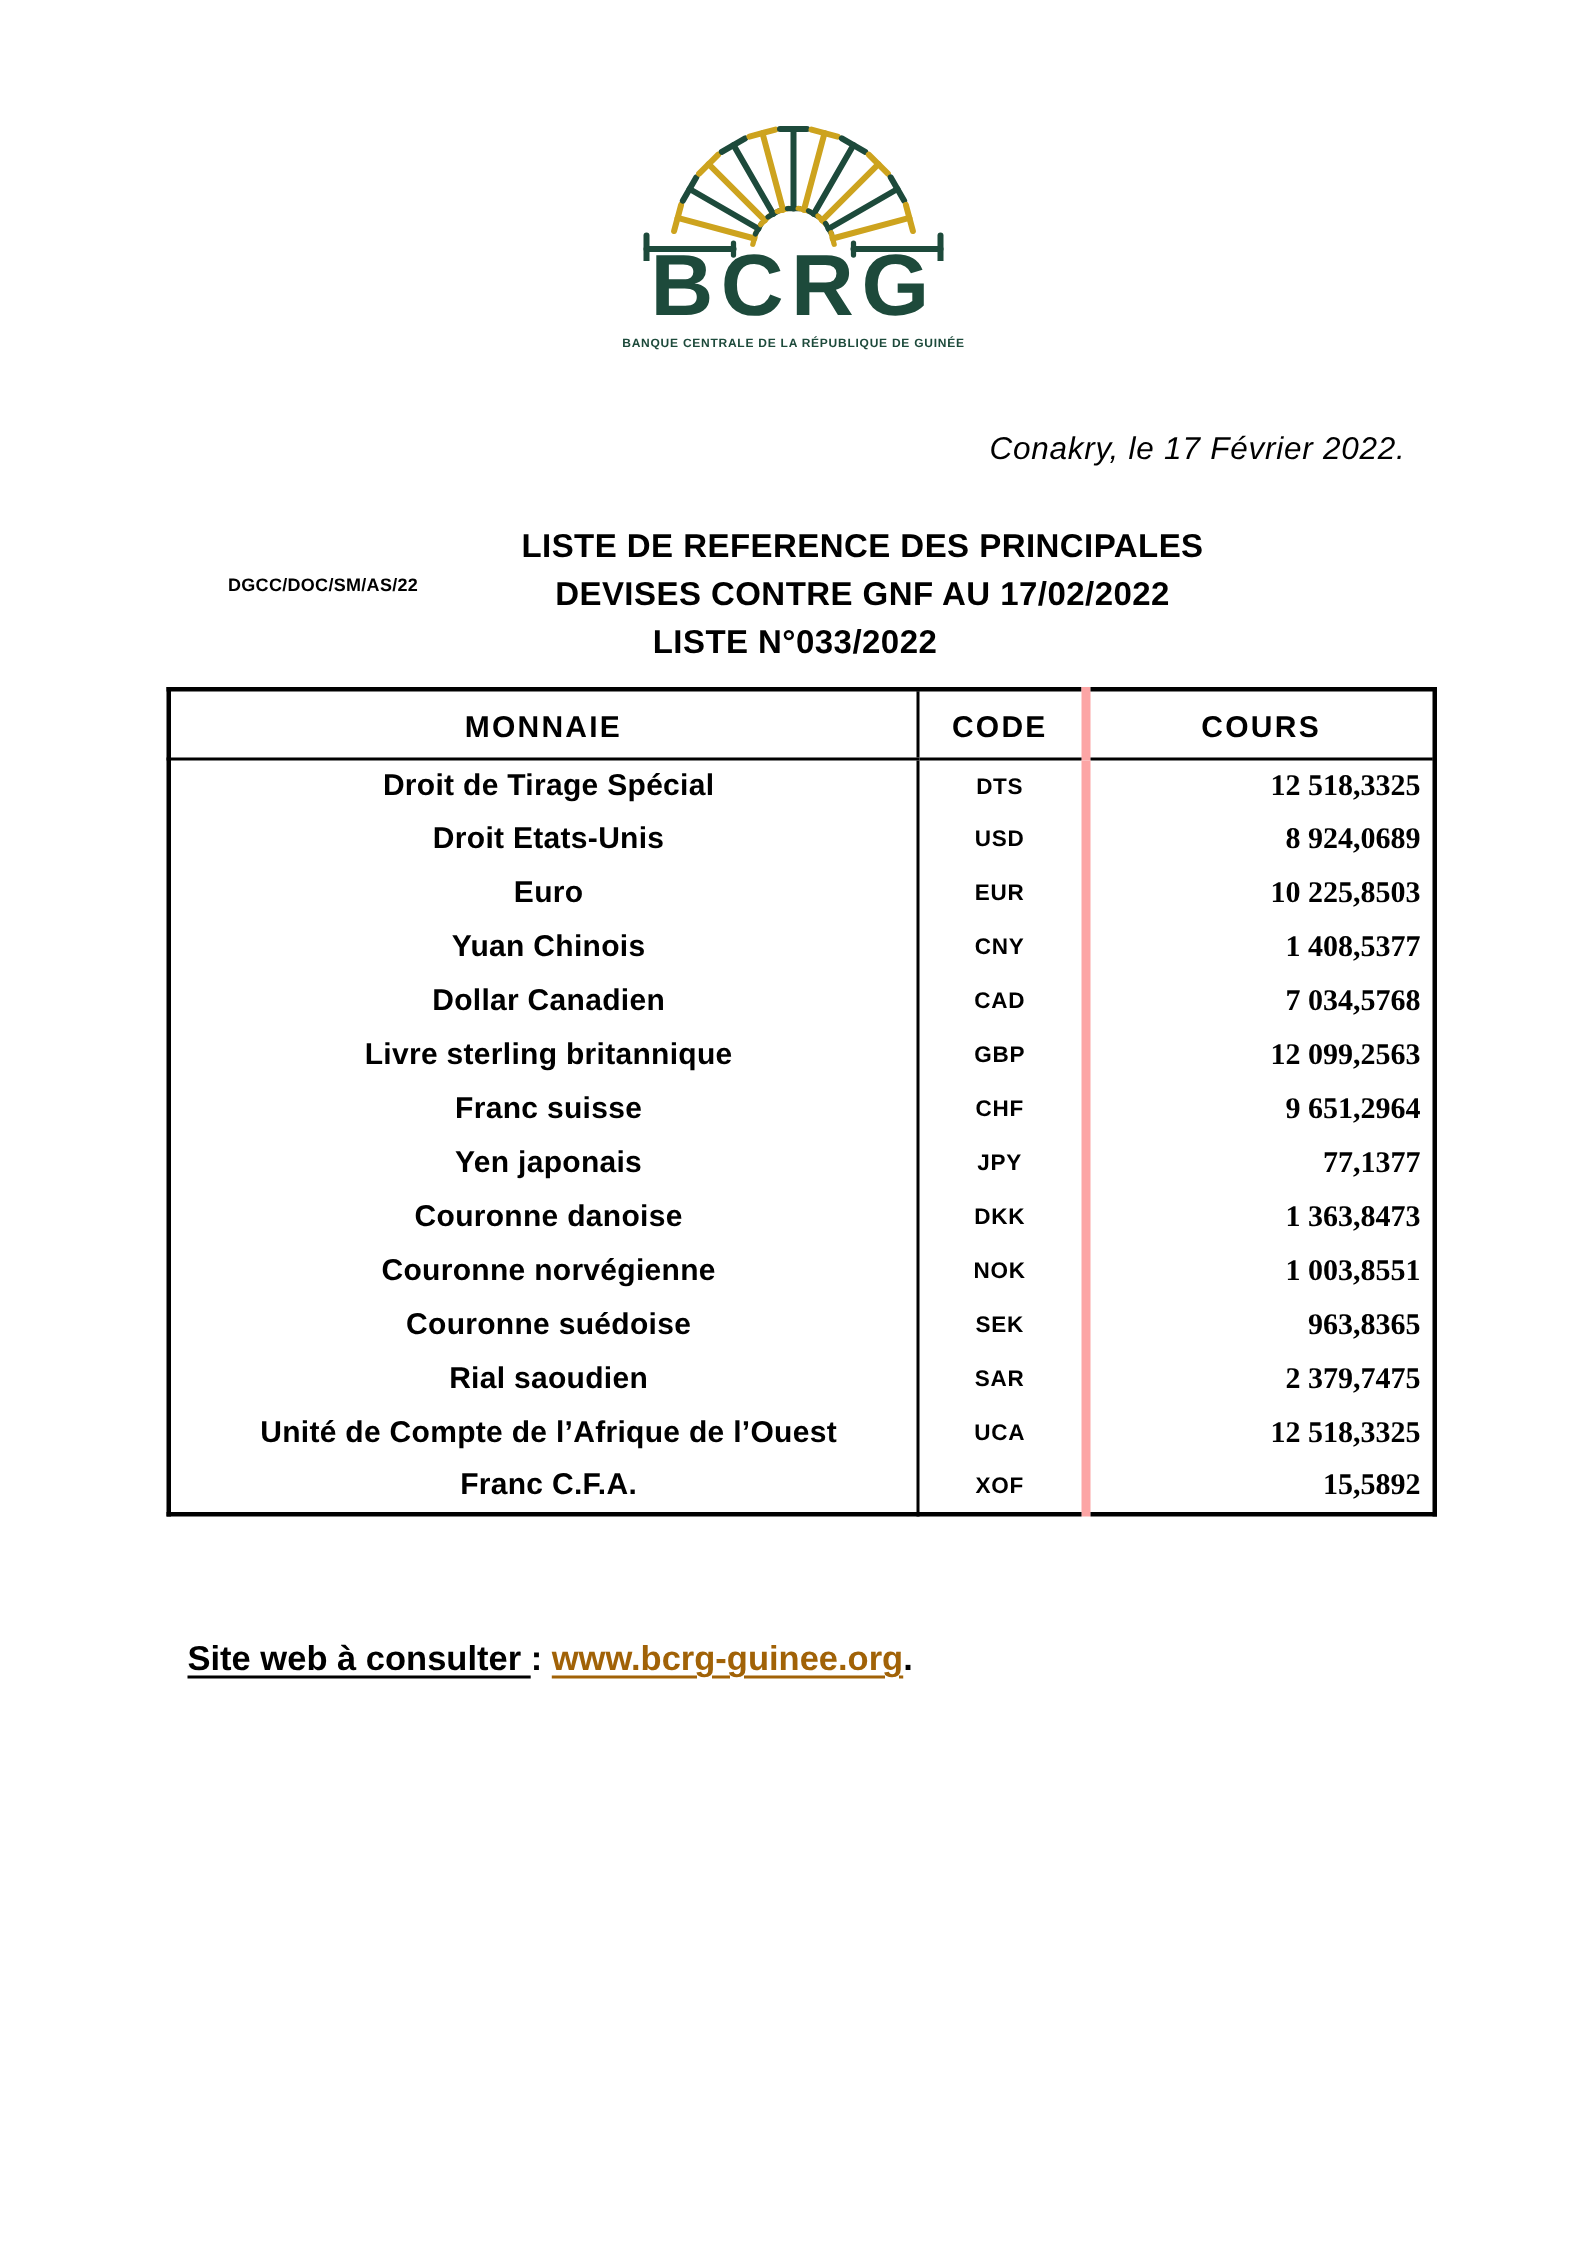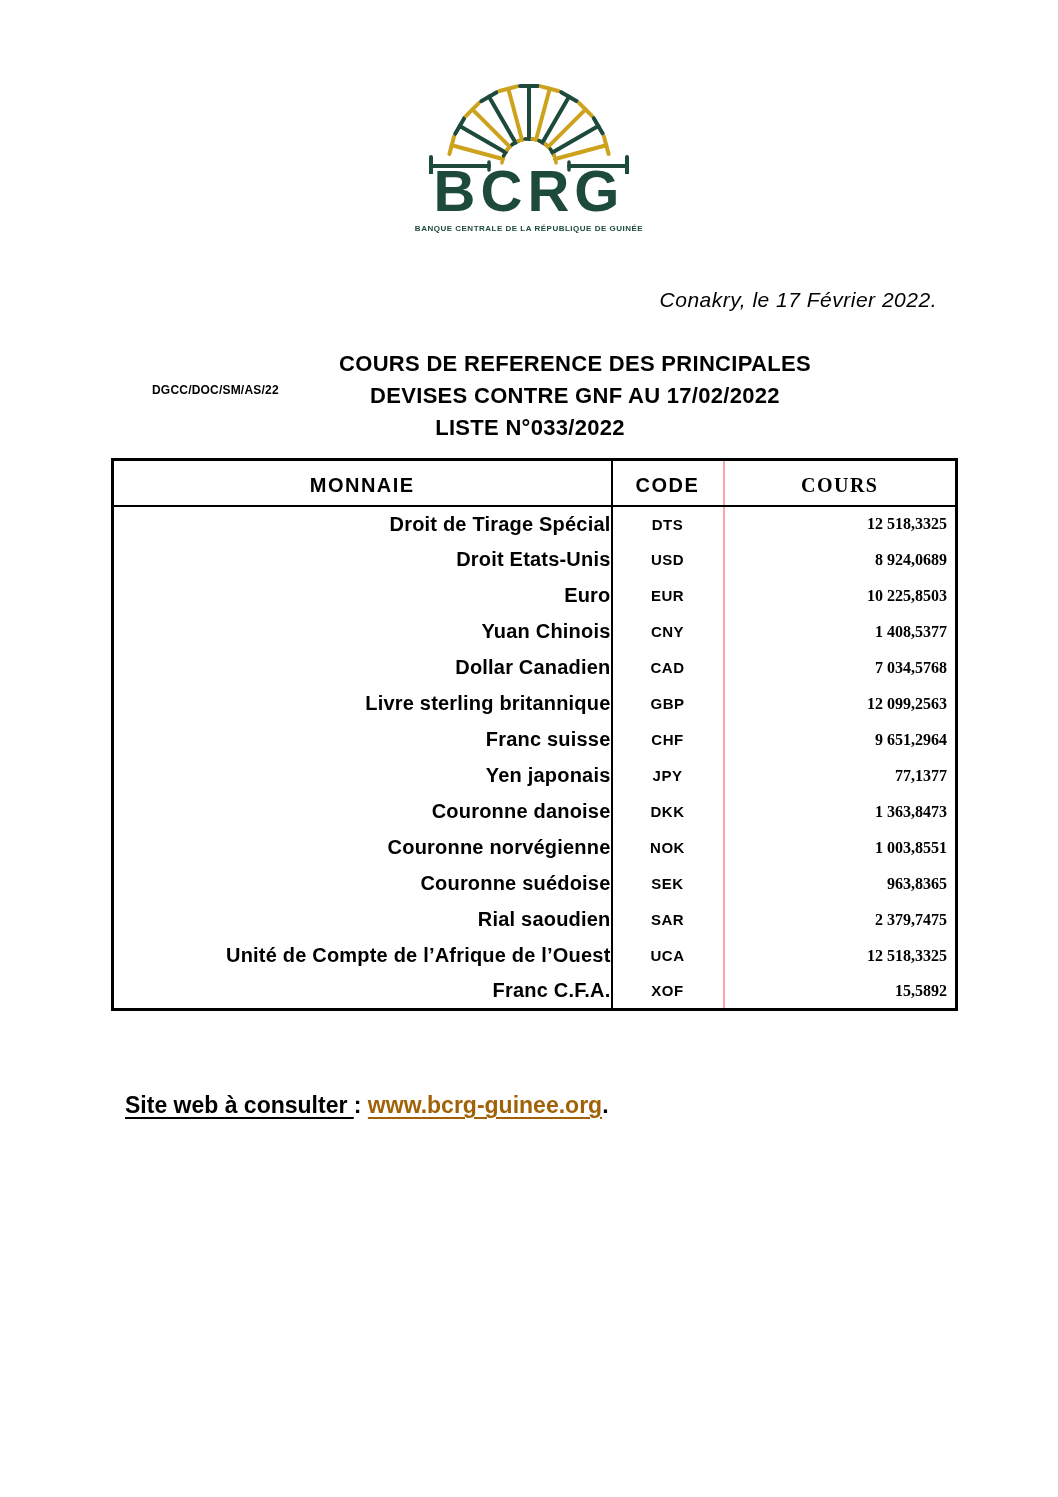--- a/index.html
+++ b/index.html
@@ -93,38 +93,38 @@
     height: 46px;
     border-bottom: 2px solid #000;
     font-size: 20px;
     font-weight: bold;
     letter-spacing: 1.5px;
     text-align: center;
     vertical-align: bottom;
     padding-bottom: 8px;
   }
   table.rates th.h-code, table.rates td.cell-code { border-left: 2px solid #000; }
-  table.rates th.h-cours, table.rates td.cell-cours { border-left: 2px solid #fca5a5; font-family: Liberation Serif, serif; }
+  table.rates th.h-cours, table.rates td.cell-cours { border-left: 6px solid #fca5a5; }
   table.rates td { height: 36px; vertical-align: middle; }
   td.cell-monnaie {
     font-size: 20px;
     font-weight: bold;
-    text-align: right;
+    text-align: center;
     padding-left: 7px;
     letter-spacing: 0.2px;
   }
   td.cell-code {
     font-size: 15px;
     font-weight: bold;
     text-align: center;
     letter-spacing: 0.5px;
   }
   td.cell-cours {
     font-family: "Liberation Serif", serif;
-    font-size: 16px;
+    font-size: 20px;
     font-weight: bold;
     text-align: right;
     padding-right: 8px;
     vertical-align: top;
     padding-top: 0;
     margin-top: 28px;
   }
 
   
   .footer {
@@ -197,21 +197,21 @@
       </svg>
     <div class="logo-acronym">BCRG</div>
     <div class="logo-subtitle">BANQUE CENTRALE DE LA RÉPUBLIQUE DE GUINÉE</div>
   </div>
 
   <div class="dateline">Conakry, le 17 Février 2022.</div>
 
   <div class="ref">DGCC/DOC/SM/AS/22</div>
 
   <div class="title">
-    <div>COURS DE REFERENCE DES PRINCIPALES</div>
+    <div>LISTE DE REFERENCE DES PRINCIPALES</div>
     <div>DEVISES CONTRE GNF AU 17/02/2022</div>
     <div class="t3">LISTE N°033/2022</div>
   </div>
 
   <table class="rates">
     <colgroup>
       <col class="c-monnaie">
         <col class="c-code">
         <col class="c-cours">
     </colgroup>

